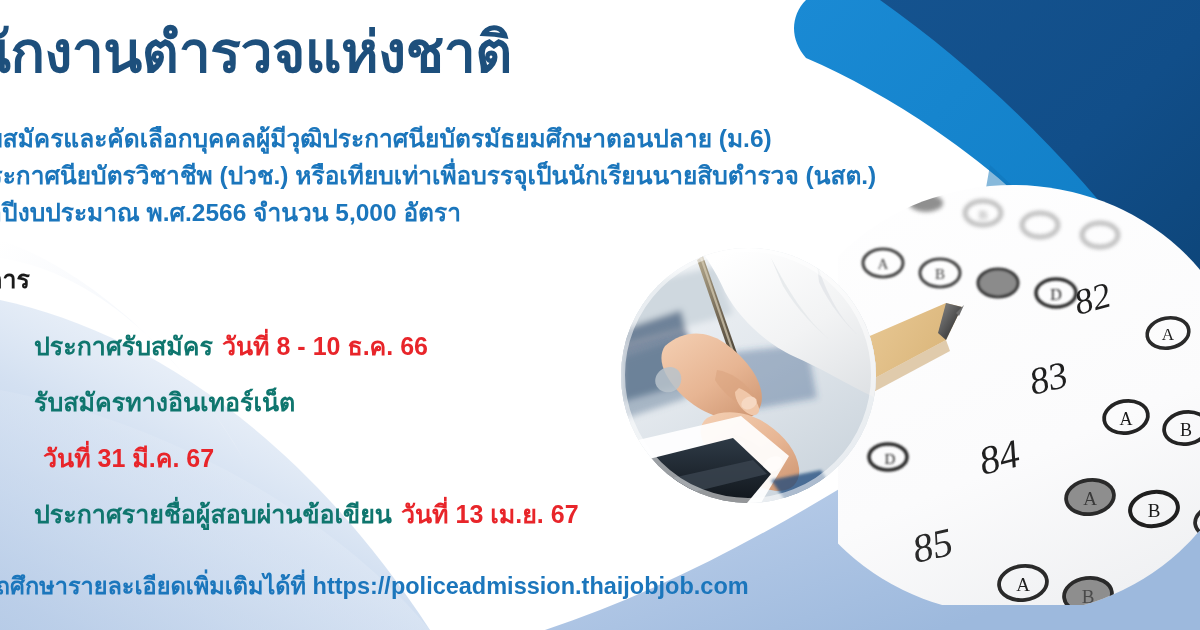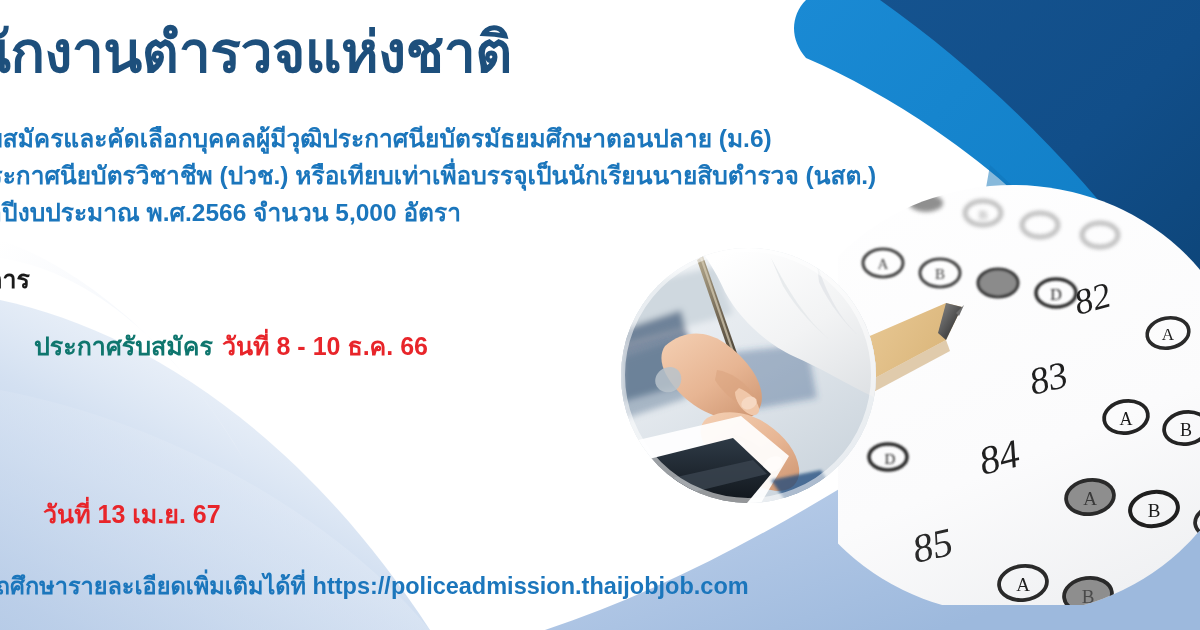--- a/index.html
+++ b/index.html
@@ -390,34 +390,37 @@
         </span>
         <span class="sched-label">ประกาศรับสมัคร</span>
         <span class="sched-date">วันที่ 8 - 10 ธ.ค. 66</span>
       </div>
 
       <div class="sched-item">
         <span class="arrow-wrap">
           
           
         </span>
+        <span class="sched-label">รับสมัครทางอินเทอร์เน็ต</span>
       </div>
 
       <div class="sched-item">
         <span class="arrow-wrap">
           
           
         </span>
+        <span class="sched-date">วันที่ 31 มี.ค. 67</span>
       </div>
 
       <div class="sched-item">
         <span class="arrow-wrap">
           
           
         </span>
+        <span class="sched-label">ประกาศรายชื่อผู้สอบผ่านข้อเขียน</span>
         <span class="sched-date">วันที่ 13 เม.ย. 67</span>
       </div>
 
     </div>
 
     <div class="footer">
       <span>ารถศึกษารายละเอียดเพิ่มเติมได้ที่</span>
       <span class="url">https://policeadmission.thaijobjob.com</span>
     </div>
 

